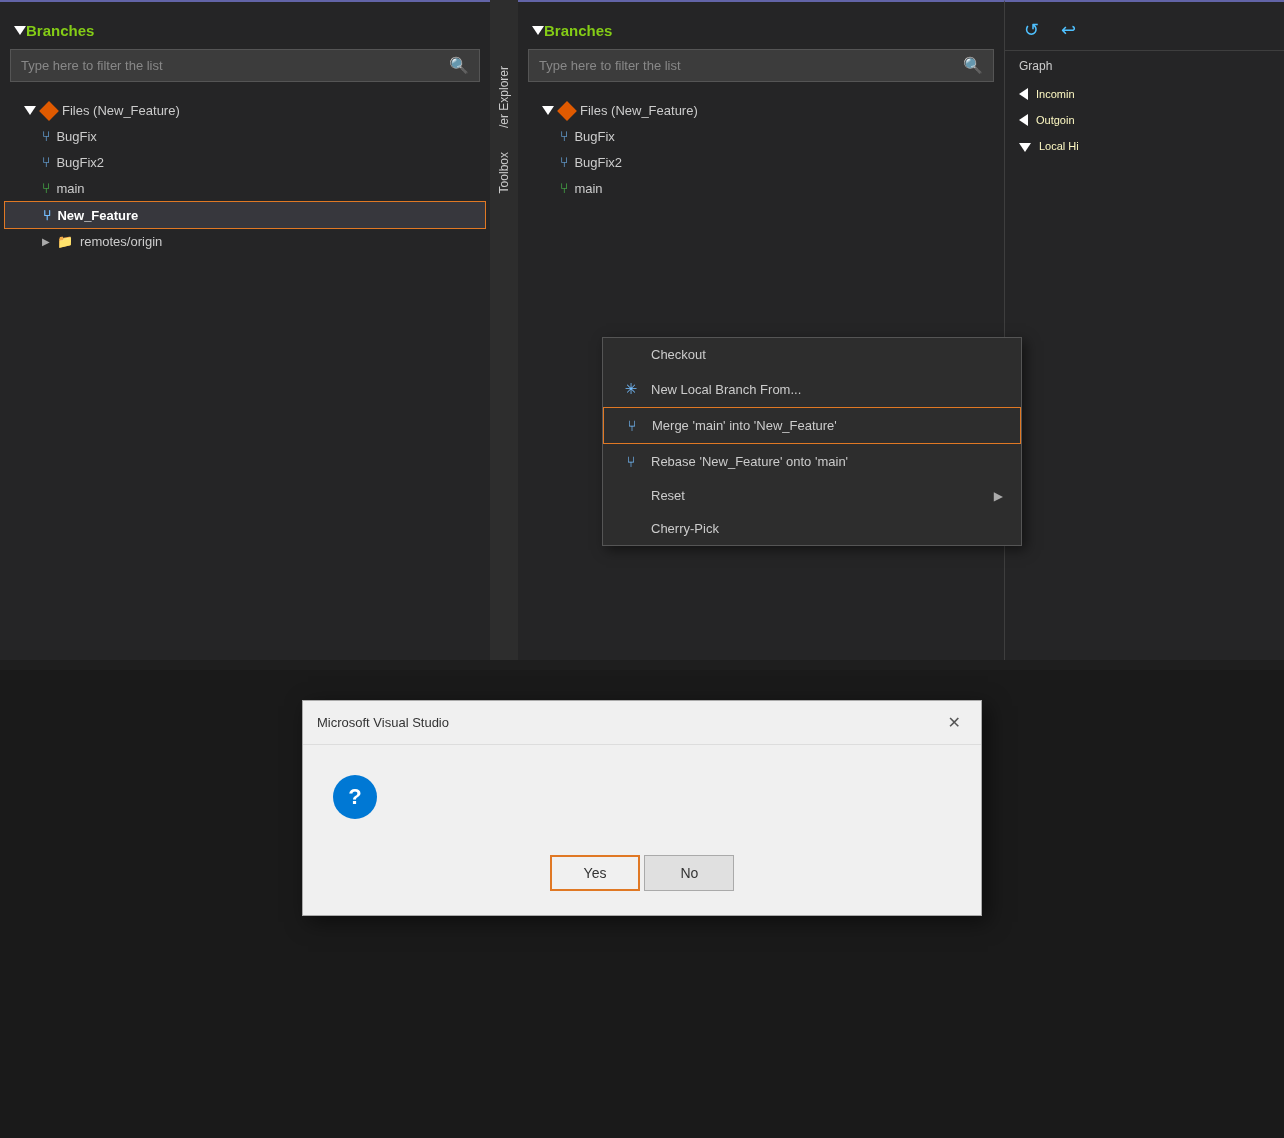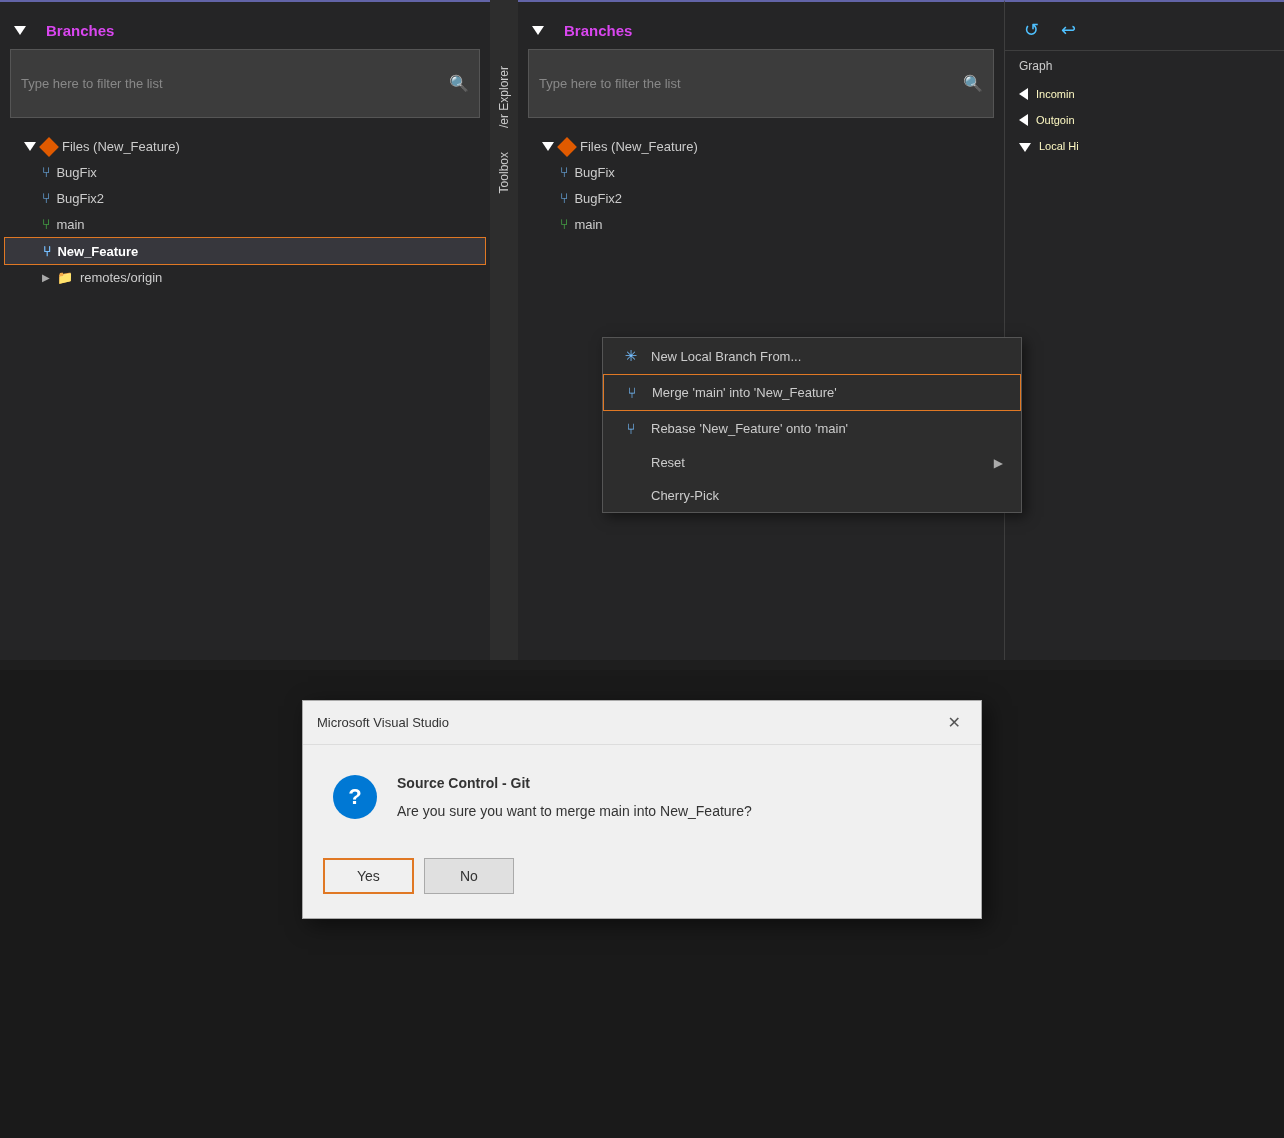--- a/index.html
+++ b/index.html
@@ -58,27 +58,27 @@
     .graph-panel {
       width: 280px;
       background: #252526;
       border-top: 2px solid #6264a7;
       border-left: 1px solid #3e3e3e;
       flex-shrink: 0;
       padding: 8px 0 0 0;
     }
 
     .panel-header {
-      color: #d946ef;
+      color: #84cc16;
       font-size: 15px;
       font-weight: bold;
       padding: 6px 14px 10px 14px;
       display: flex;
       align-items: center;
-      gap: 20px;
+      gap: 0;
     }
     .triangle-icon {
       width: 0;
       height: 0;
       border-top: 6px solid transparent;
       border-bottom: 6px solid transparent;
       border-right: 9px solid #fff;
       display: inline-block;
     }
     .triangle-down-icon {
@@ -89,21 +89,21 @@
       border-top: 9px solid #fff;
       display: inline-block;
     }
 
     .filter-box {
       margin: 0 10px 12px 10px;
       background: #3c3c3c;
       border: 1px solid #555;
       display: flex;
       align-items: center;
-      padding: 24px 10px;
+      padding: 6px 10px;
       gap: 14px;
     }
     .filter-box input {
       background: transparent;
       border: none;
       outline: none;
       color: #999;
       font-size: 13px;
       width: 100%;
     }
@@ -305,21 +305,22 @@
       margin-bottom: 10px;
     }
     .dialog-message {
       color: #333;
       font-size: 14px;
       line-height: 1.5;
     }
 
     .dialog-buttons {
       display: flex;
-      gap: 10px;
+      justify-content: center;
+      gap: 4px;
       padding: 16px 20px 24px 20px;
     }
     .btn-yes {
       padding: 8px 32px;
       background: #f0f0f0;
       border: 2px solid #e07824;
       color: #333;
       font-size: 14px;
       cursor: pointer;
       min-width: 90px;
@@ -423,20 +424,24 @@
       </div>
 
       <div class="tree-item level2">
         <span class="branch-icon" style="color:#4ec94e;">⑂</span>
         <span>main</span>
       </div>
     </div>
 
     <div class="context-menu">
 
+      <div class="ctx-item">
+        <span class="ctx-icon"></span>
+        <span>Checkout</span>
+      </div>
 
       <div class="ctx-item">
         <span class="ctx-icon">✳</span>
         <span>New Local Branch From...</span>
       </div>
 
       <div class="ctx-item highlighted">
         <span class="ctx-icon">⑂</span>
         <span>Merge 'main' into 'New_Feature'</span>
       </div>
@@ -486,23 +491,19 @@
 <div class="dialog-overlay">
 
 
   <div class="dialog-box">
     <div class="dialog-titlebar">
       <span class="dialog-title">Microsoft Visual Studio</span>
       <button class="dialog-close">✕</button>
     </div>
     <div class="dialog-content">
       <div class="dialog-icon-circle">?</div>
-      <div class="dialog-text-area">
-        <div class="dialog-source-label">Source Control - Git</div>
-        <div class="dialog-message">Are you sure you want to merge main into New_Feature?</div>
-      </div>
     </div>
     <div class="dialog-buttons">
       <button class="btn-yes">Yes</button>
       <button class="btn-no">No</button>
     </div>
   </div>
 </div>
 
 </body></html>

